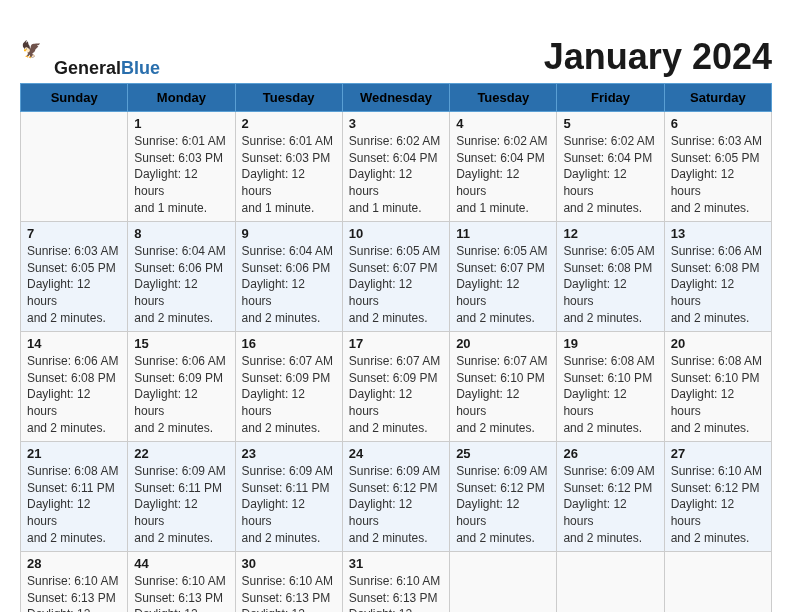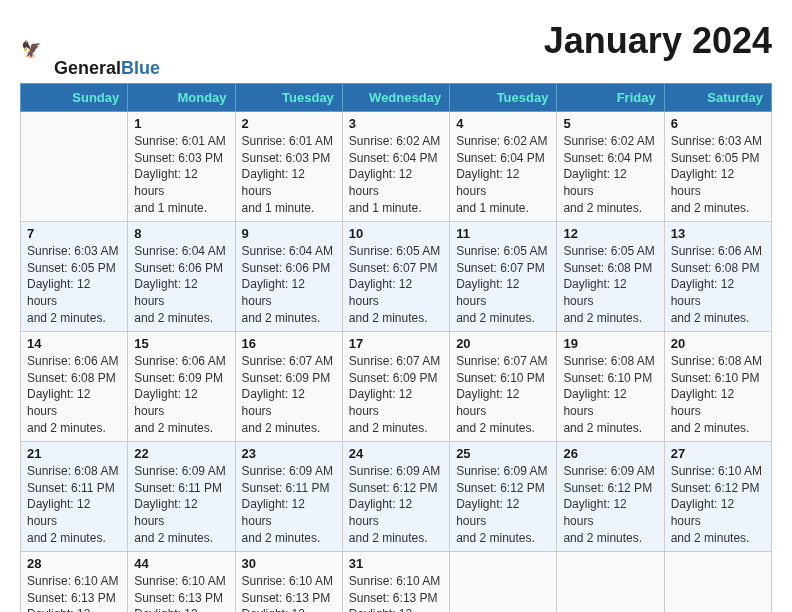--- a/index.html
+++ b/index.html
@@ -30,39 +30,40 @@
     }
     .logo-text span {
       color: #3a7cc4;
     }
     .logo-bird {
       width: 30px;
       height: 30px;
     }
     .title-area {
       text-align: right;
+      margin-top: 16px;
     }
     .calendar-title {
       font-size: 36px;
       font-weight: bold;
       color: #1a1a1a;
     }
     .calendar-subtitle {
       font-size: 15px;
       color: #333;
     }
     table {
       width: 100%;
       border-collapse: collapse;
       table-layout: fixed;
     }
     thead tr th {
       background-color: #2a6fad;
-      color: #5eead4;
-      text-align: right;
+      color: #000000;
+      text-align: center;
       padding: 6px 8px;
       font-size: 13px;
       border: 1px solid #5a9fd4;
     }
     tbody tr td {
       border: 1px solid #ccc;
       vertical-align: top;
       padding: 4px 6px;
       height: 80px;
       font-size: 11px;

